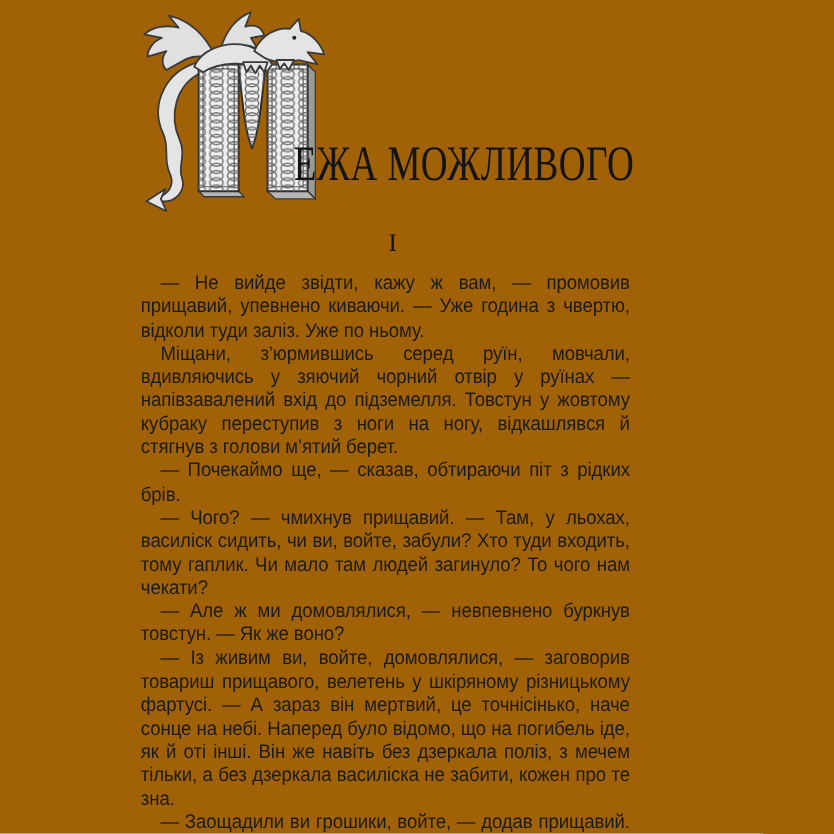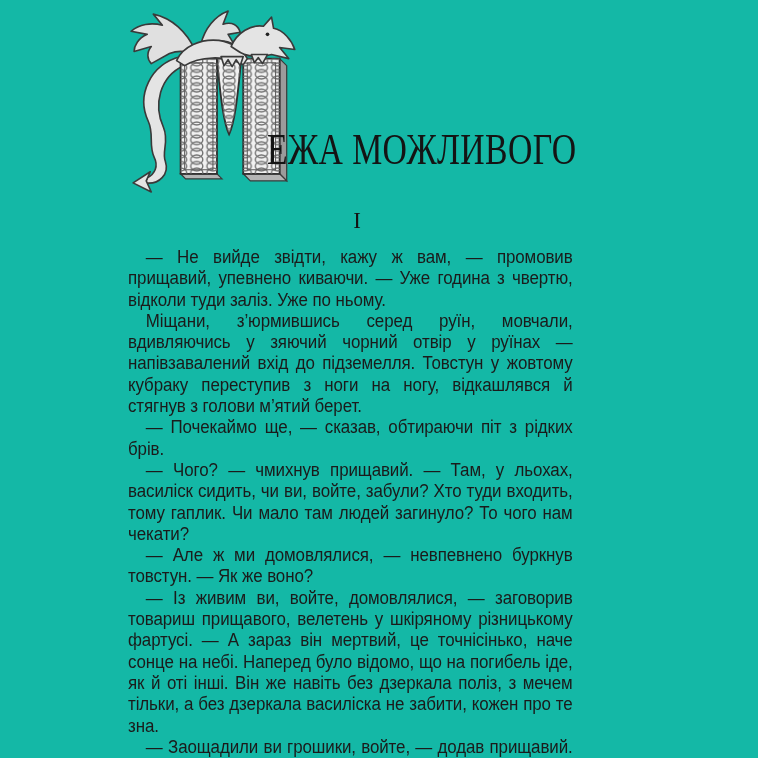--- a/index.html
+++ b/index.html
@@ -4,21 +4,21 @@
 <style>
   html, body {
     margin: 0;
     padding: 0;
     background: #ffffff;
   }
   .page {
     position: relative;
     width: 758px;
     height: 758px;
-    background: #14b8a6;
+    background: #a16207;
     overflow: hidden;
     color: #1b1b1b;
     font-family: "Liberation Sans", sans-serif;
   }
   .illustration {
     position: absolute;
     left: 124px;
     top: 2px;
     width: 192px;
     height: 192px;

